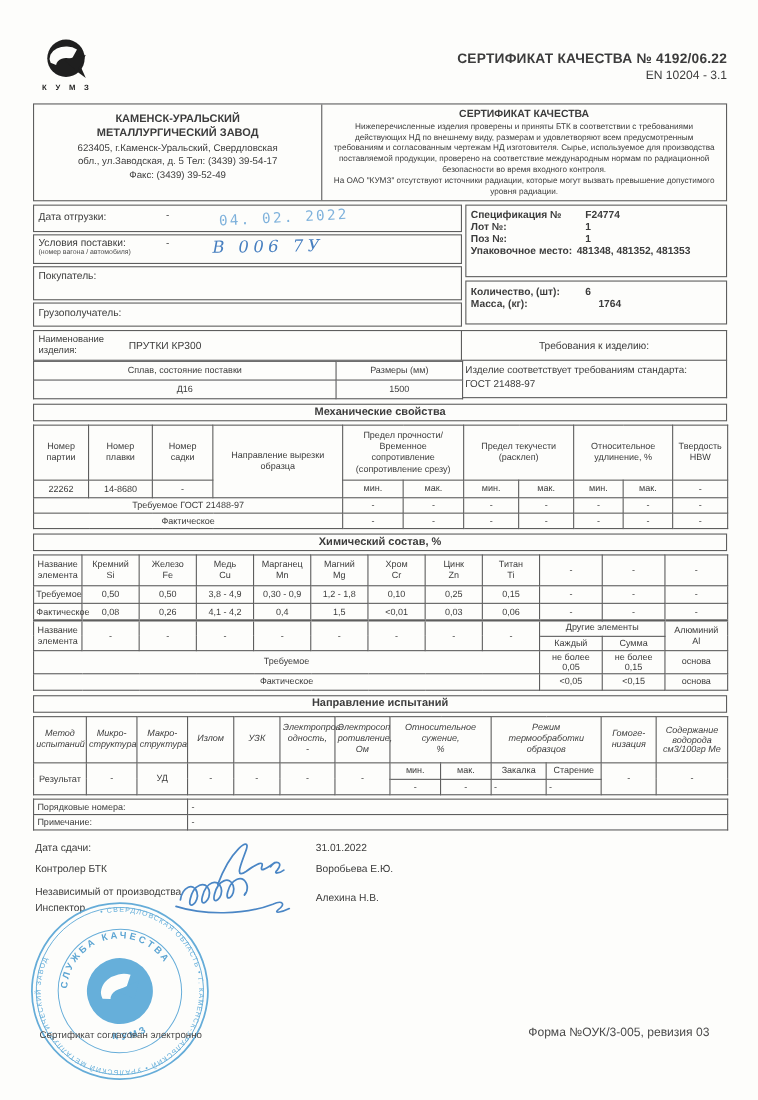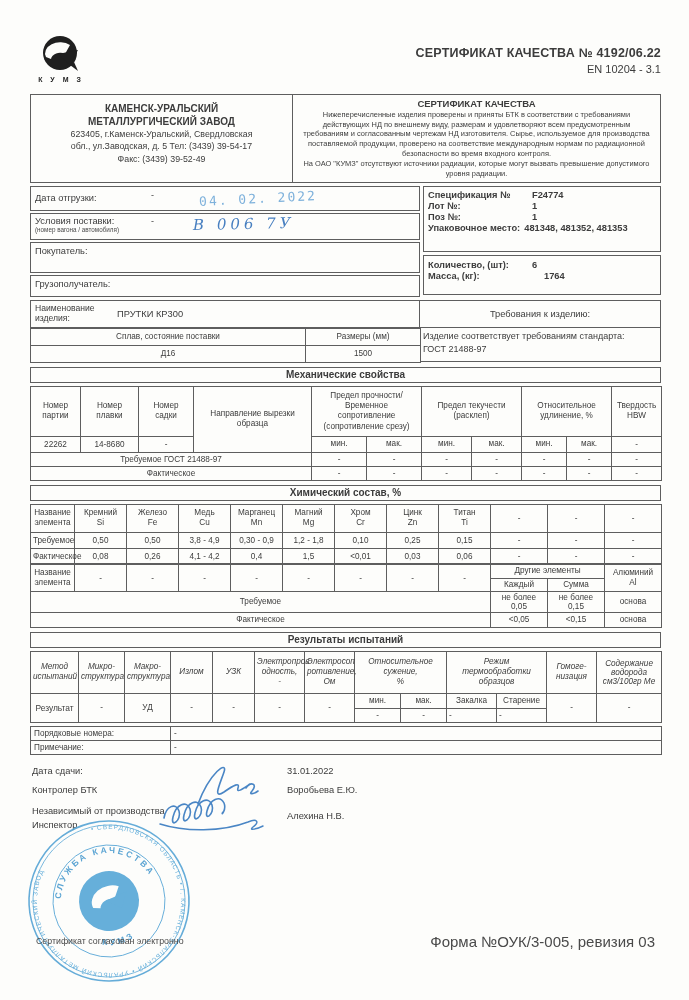--- a/index.html
+++ b/index.html
@@ -77,21 +77,21 @@
   .so-ctrl-l { position:absolute; left:2px; top:25px; }
   .so-ctrl-v { position:absolute; left:257px; top:25px; }
   .so-insp-l { position:absolute; left:2px; top:45px; line-height:1.5; }
   .so-insp-v { position:absolute; left:257px; top:51px; }
   .sig1 { position:absolute; left:158px; top:-2px; }
   .sig2 { position:absolute; left:126px; top:30px; }
   .stamp { position:absolute; left:-10px; top:52px; transform:rotate(-14deg); opacity:.92; }
 
   
   .pfoot-l { position:absolute; left:36px; top:936px; font-size:8.8px; color:#4a4a4a; }
-  .pfoot-r { position:absolute; right:34px; top:933px; font-size:15px; color:#4a4a4a; }
+  .pfoot-r { position:absolute; right:44px; top:933px; font-size:11px; color:#4a4a4a; }
 </style>
 </head>
 <body>
 
 <div class="page">
   <div class="content">
 
     <div class="hdr">
       <div class="logo">
         <svg width="64" height="52" viewBox="0 0 64 52">
@@ -368,21 +368,21 @@
       </tr>
       <tr style="height:15px;">
         <td class="leftlab" colspan="9">Фактическое</td>
         <td>&lt;0,05</td>
         <td>&lt;0,15</td>
         <td>основа</td>
       </tr>
     </tbody>
       </table>
 
-    <div class="strip">Результаты испытаний</div>
+    <div class="strip">Направление испытаний</div>
     <table class="grid tests tblwrap">
       <colgroup>
         <col style="width:48px">
           <col style="width:46px">
           <col style="width:46px">
           <col style="width:42px">
           <col style="width:42px">
         <col style="width:50px">
           <col style="width:50px">
           <col style="width:46px">

